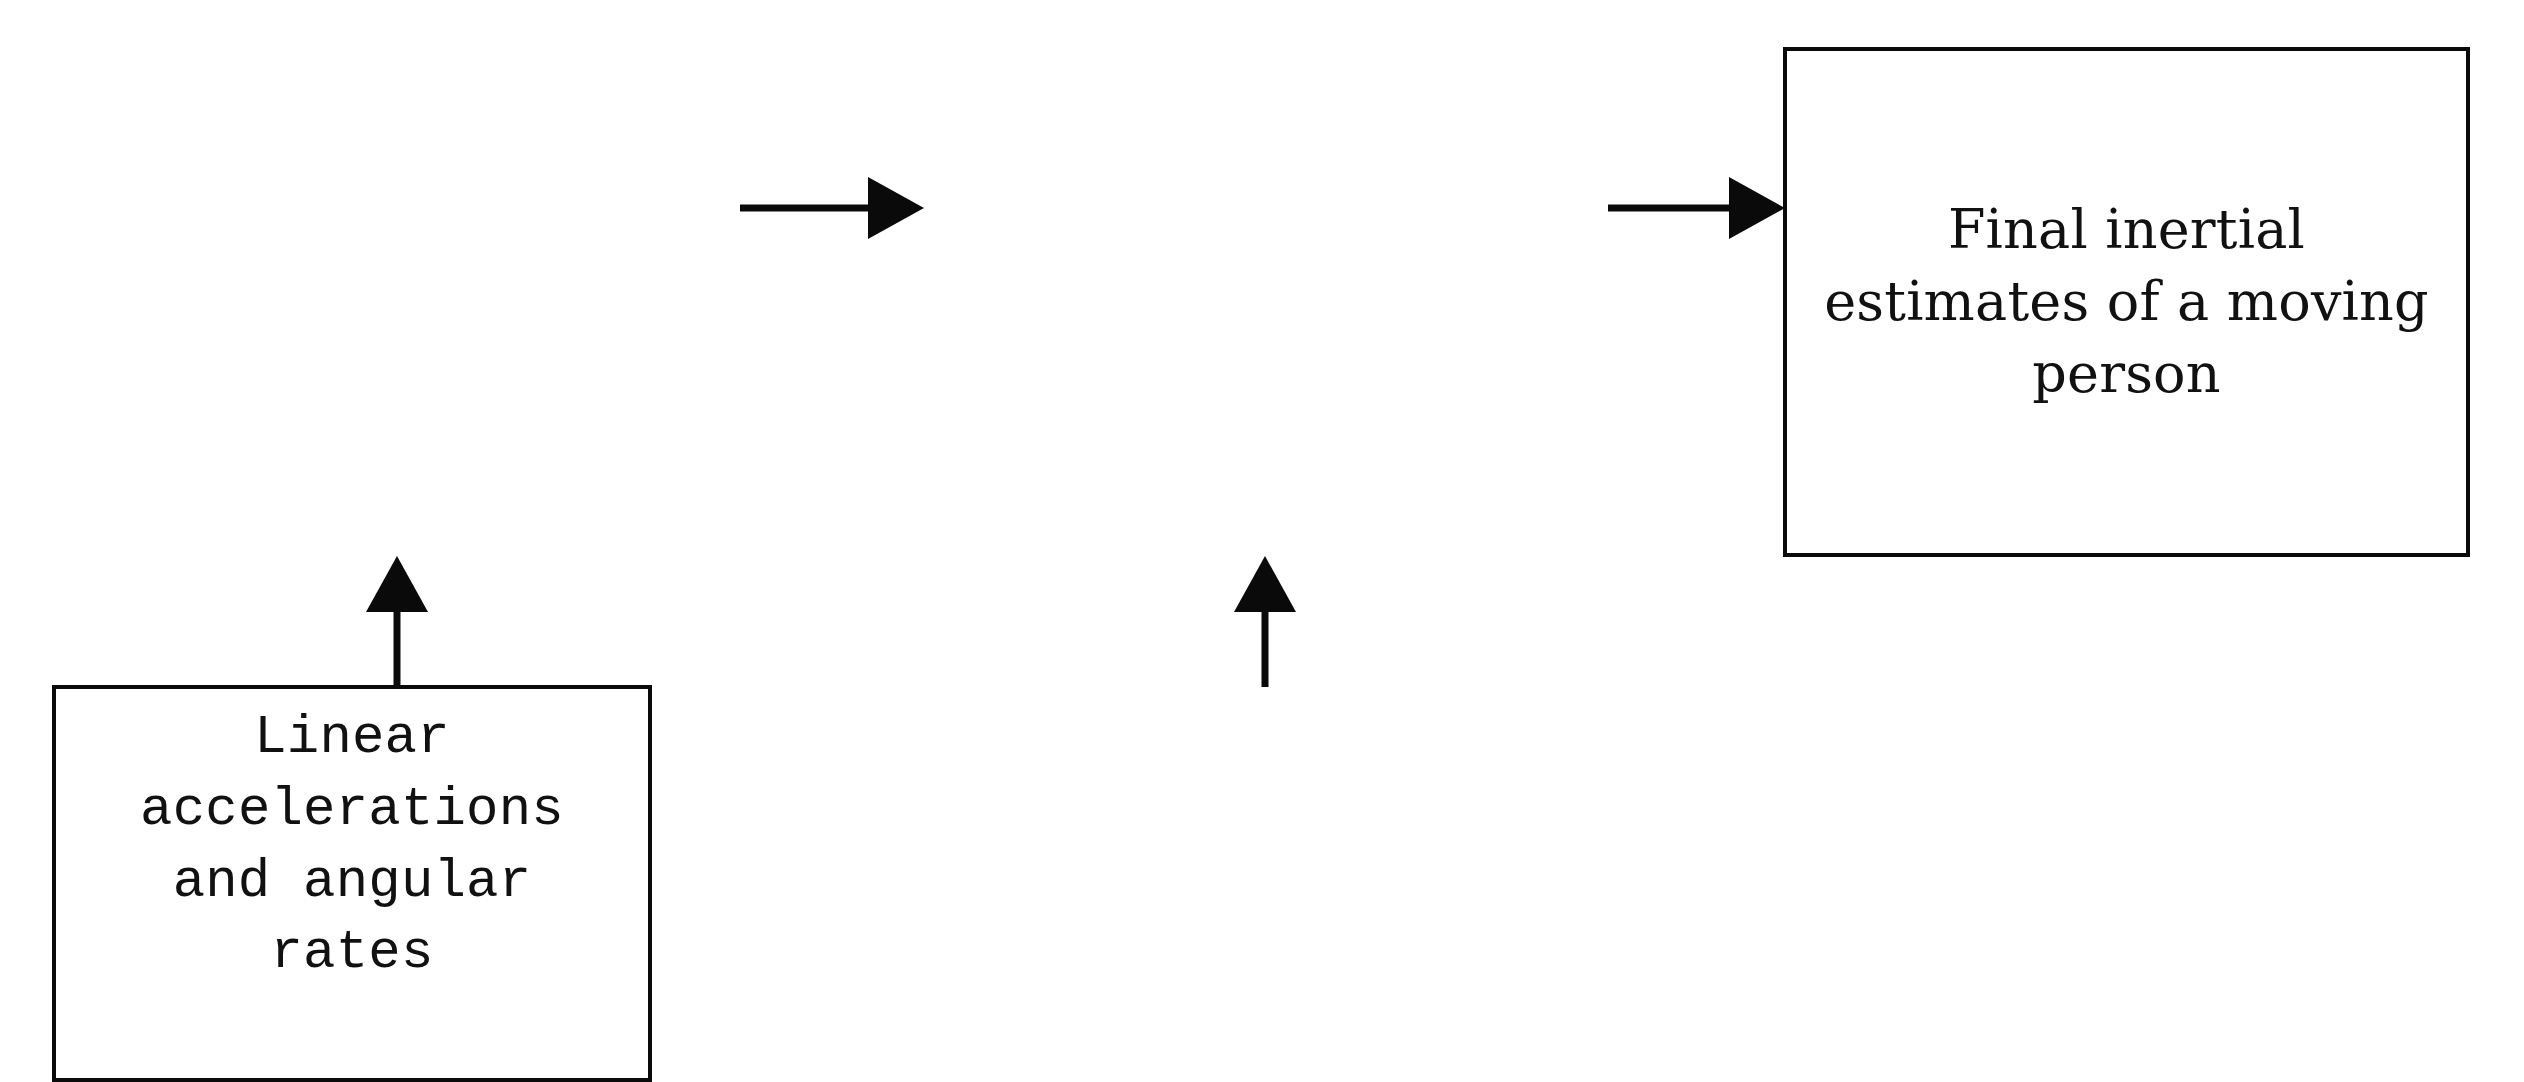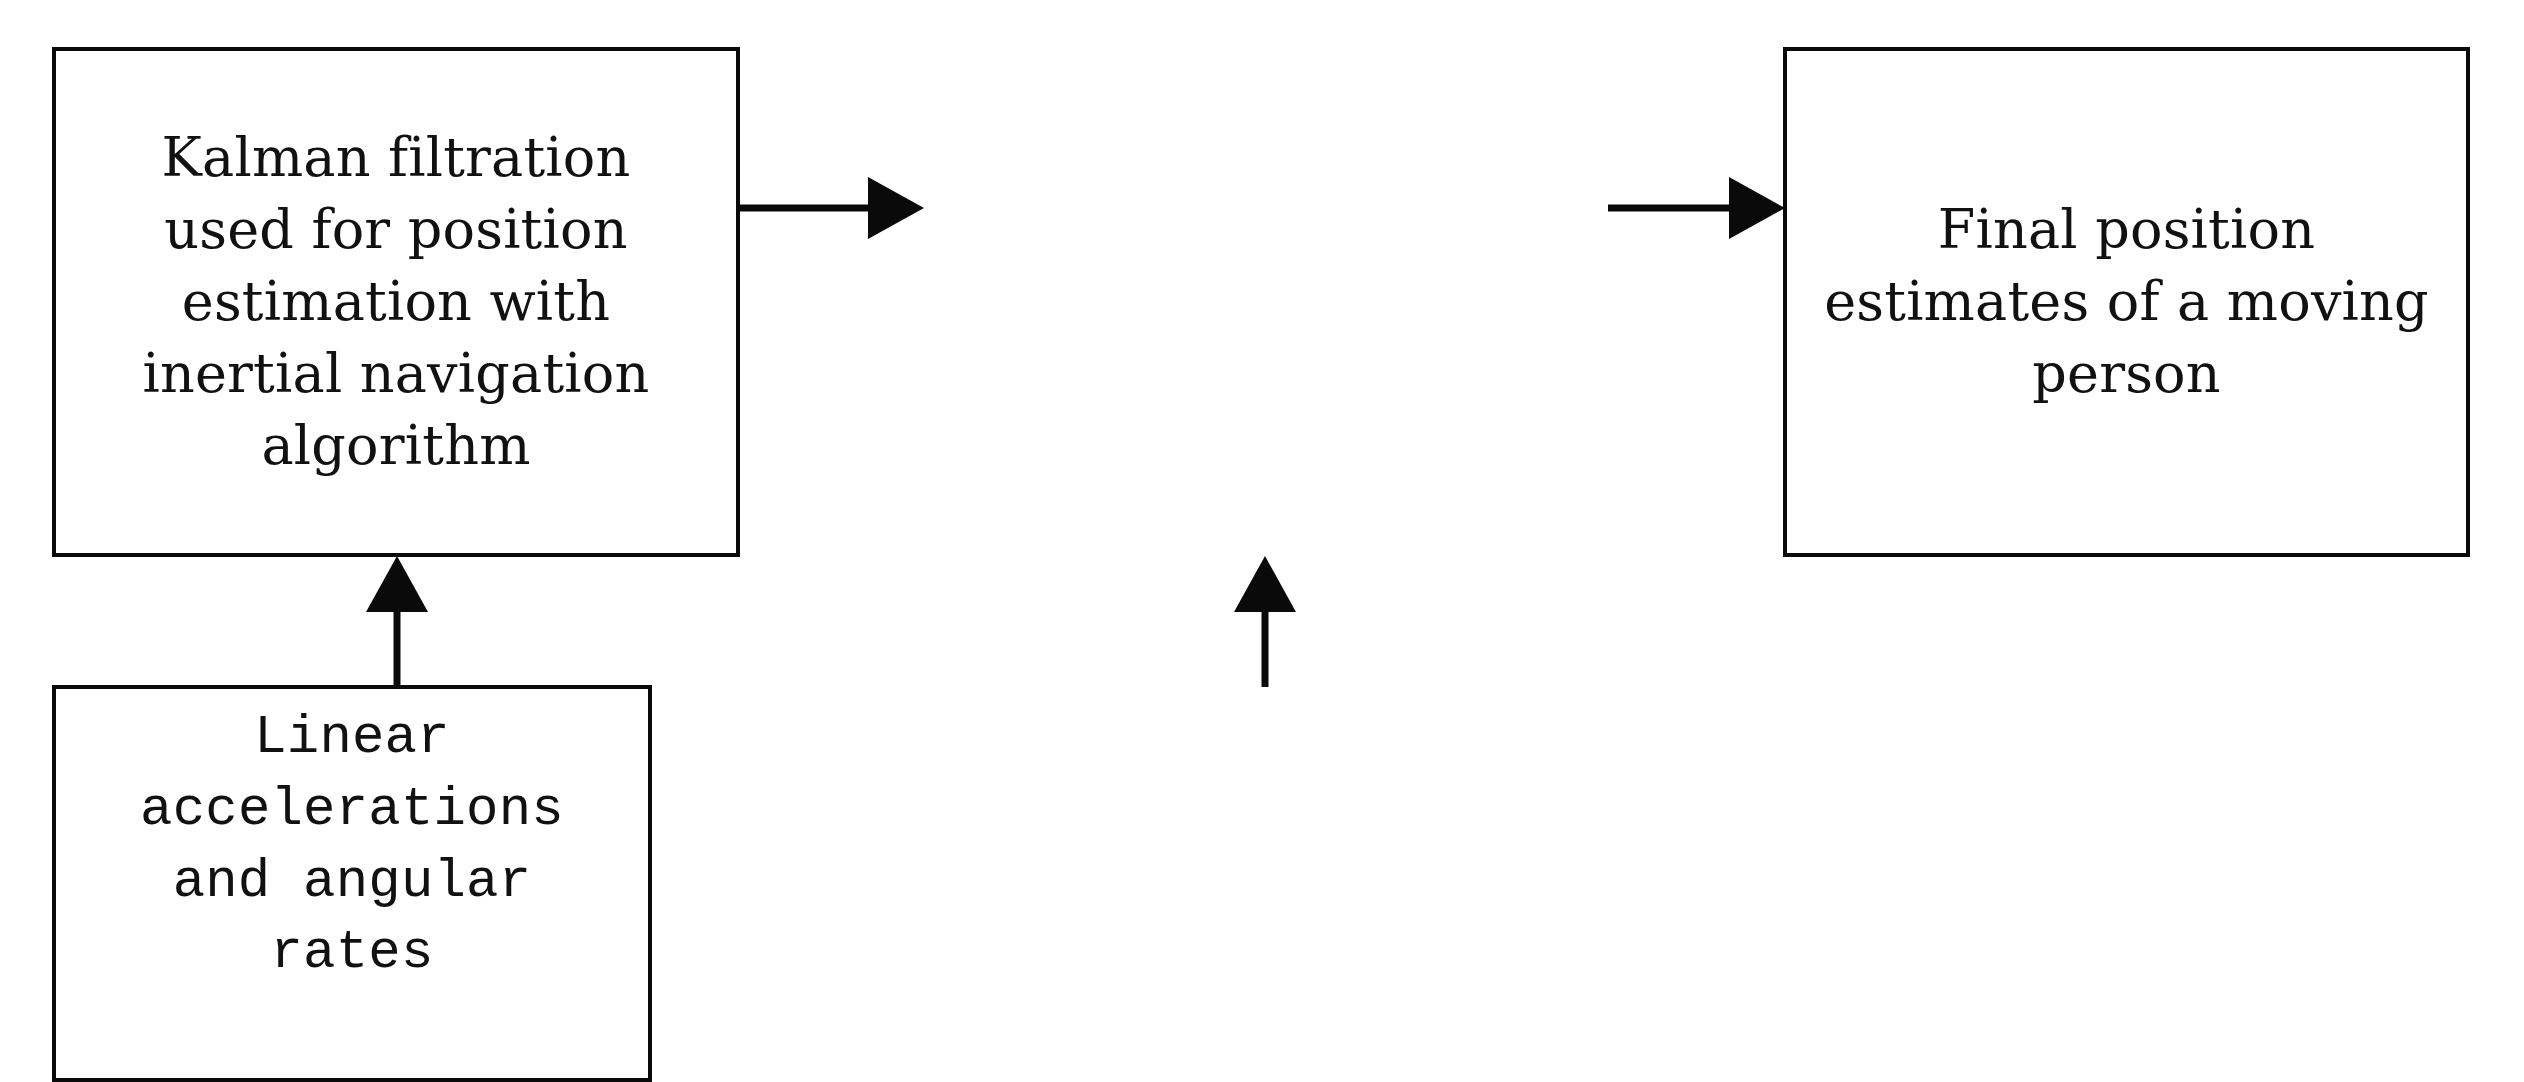--- a/index.html
+++ b/index.html
@@ -98,31 +98,24 @@
   #edge-inertial-kalman .shaft { height: 78px; }
   
   #edge-radio-correction  { left: 1234px; top: 556px; width: 62px; height: 131px; }
   #edge-radio-correction .shaft { height: 78px; }
 </style>
 </head>
 <body>
 
 <div id="stage">
 
-  <div class="node" id="node-kalman">
-    <span class="node-label">Kalman filtration
-used for position
-estimation with
-inertial navigation
-algorithm</span>
-  </div>
 
 
   <div class="node" id="node-final">
-    <span class="node-label">Final position
+    <span class="node-label">Final inertial
 estimates of a moving
 person</span>
   </div>
 
   <div class="node" id="node-inertial">
     <span class="node-label">Linear accelerations
 and angular rates</span>
   </div>
 
 

